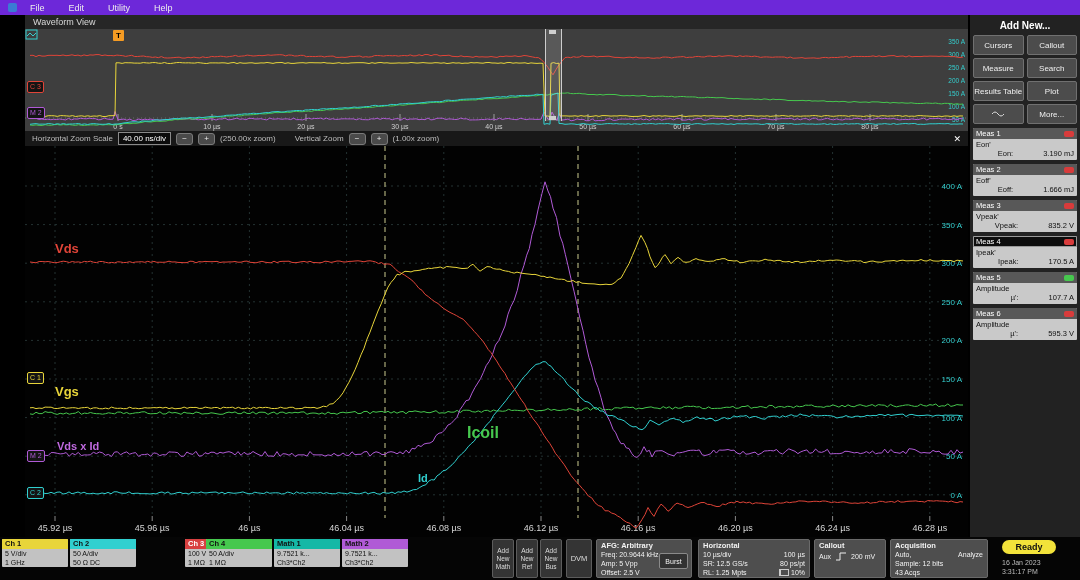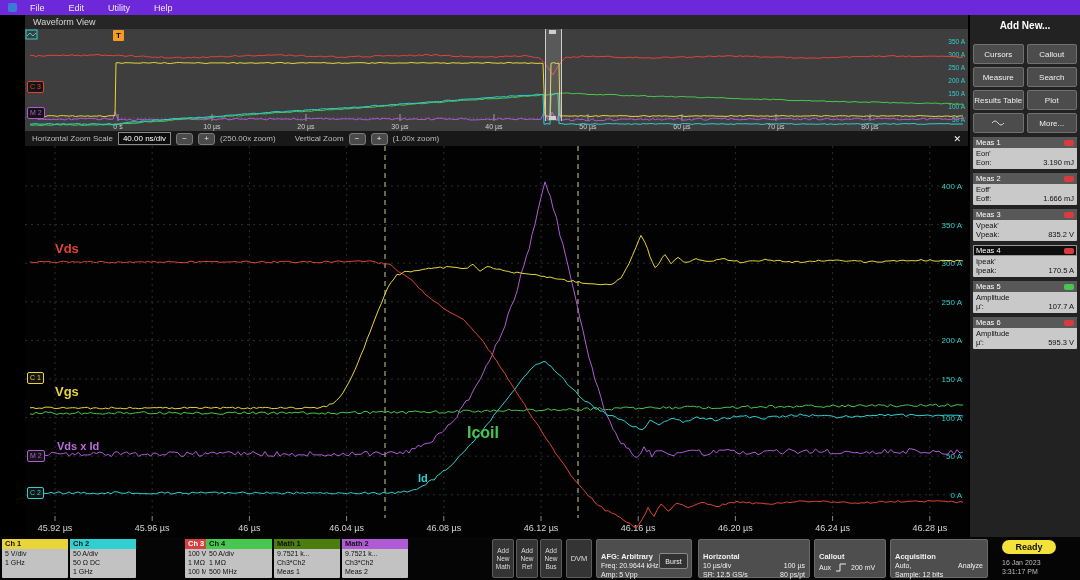--- a/index.html
+++ b/index.html
@@ -35,46 +35,46 @@
   .mainview{position:relative;height:391px;background:#020202;}
   .trace-label{position:absolute;font-weight:bold;}
   #lbl-vds{left:30px;top:95px;font-size:13px;color:#e04438;}
   #lbl-vgs{left:30px;top:238px;font-size:13px;color:#e8d53a;}
   #lbl-power{left:32px;top:294px;font-size:11px;color:#c06ae0;}
   #lbl-icoil{left:442px;top:278px;font-size:16px;color:#46c84e;}
   #lbl-id{left:393px;top:326px;font-size:11px;color:#30d0d0;}
   
   .sidebar{position:absolute;left:970px;top:15px;width:110px;height:522px;background:#222;
            box-sizing:border-box;padding:2px 3px;}
-  .sb-title{font-size:10px;font-weight:bold;color:#fff;text-align:center;margin:3px 0 13px;}
+  .sb-title{font-size:10px;font-weight:bold;color:#fff;text-align:center;margin:3px 0 4px;}
   .sb-grid{display:grid;grid-template-columns:1fr 1fr;gap:3px;}
   .sb-btn{background:#4c4c4c;border:1px solid #707070;border-radius:2px;color:#f0f0f0;font-size:8px;
           min-height:16px;display:flex;align-items:center;justify-content:center;text-align:center;padding:1px 0;}
   .meas{margin-top:4px;background:#c9c9c9;border-radius:1px;overflow:hidden;}
   .meas-head{height:11px;background:#585858;display:flex;align-items:center;justify-content:space-between;
              padding:0 3px;font-size:7.5px;color:#fff;}
   .meas.selected .meas-head{background:#0d0d0d;box-shadow:inset 0 0 0 1px #999;}
   .chip-dot{width:10px;height:6px;border-radius:2px;background:#d83b3b;}
   .chip-dot.green{background:#46c84e;}
   .meas-body{padding:1px 3px 2px;font-size:7.5px;color:#111;line-height:9px;}
-  .meas-val{display:flex;justify-content:space-between;}
+  .meas-val{display:flex;justify-content:flex-end;gap:30px;}
   
   .bottombar{position:absolute;left:0;top:537px;width:1080px;height:43px;background:#050505;}
-  .badge{position:absolute;top:2px;width:66px;height:39px;background:#c2c2c2;border-radius:1px;overflow:hidden;}
+  .badge{position:absolute;top:2px;width:66px;height:28px;background:#c2c2c2;border-radius:1px;overflow:hidden;}
   .badge-title{height:10px;font-size:7.5px;font-weight:bold;padding:0 3px;line-height:10px;color:#111;}
   .t-ch1{background:#e8d53a}.t-ch2{background:#30d0d0}.t-ch3{background:#d84040;color:#fff}
-  .t-ch4{background:#46c84e}.t-m1{background:#4d7c0f}.t-m2{background:#b05ad6}
+  .t-ch4{background:#46c84e}.t-m1{background:#14b8a6}.t-m2{background:#b05ad6}
   .badge-line{font-size:7px;line-height:9px;padding:0 3px;color:#111;white-space:nowrap;}
   .addbtn{position:absolute;top:2px;width:22px;height:39px;background:#343434;border:1px solid #5c5c5c;
           border-radius:2px;color:#ddd;font-size:6.5px;text-align:center;display:flex;flex-direction:column;
           justify-content:center;line-height:8px;box-sizing:border-box;}
   .dvm{position:absolute;left:566px;top:2px;width:26px;height:39px;background:#343434;border:1px solid #5c5c5c;
        border-radius:2px;color:#ddd;font-size:7.5px;display:flex;align-items:center;justify-content:center;box-sizing:border-box;}
   .panel-dark{position:absolute;top:2px;height:39px;background:#4e4e4e;border:1px solid #6a6a6a;border-radius:2px;
-              color:#f2f2f2;font-size:7px;box-sizing:border-box;padding:12px 4px;line-height:9px;}
+              color:#f2f2f2;font-size:7px;box-sizing:border-box;padding:1px 4px;line-height:9px;}
   .pd-title{font-weight:bold;font-size:7.5px;}
   .afg{left:596px;width:96px;}
   .burst{position:absolute;right:3px;top:13px;width:27px;height:14px;background:#323232;border:1px solid #8a8a8a;
          border-radius:2px;font-size:7px;display:flex;align-items:center;justify-content:center;}
   .horiz{left:698px;width:112px;}
   .pd-row{display:flex;justify-content:space-between;}
   .trig{left:814px;width:72px;}
   .trig-row{display:flex;align-items:center;gap:4px;margin-top:2px;}
   .acq{left:890px;width:98px;}
   .ready{position:absolute;left:1002px;top:3px;width:54px;height:14px;background:#f2e23a;border-radius:7px;

